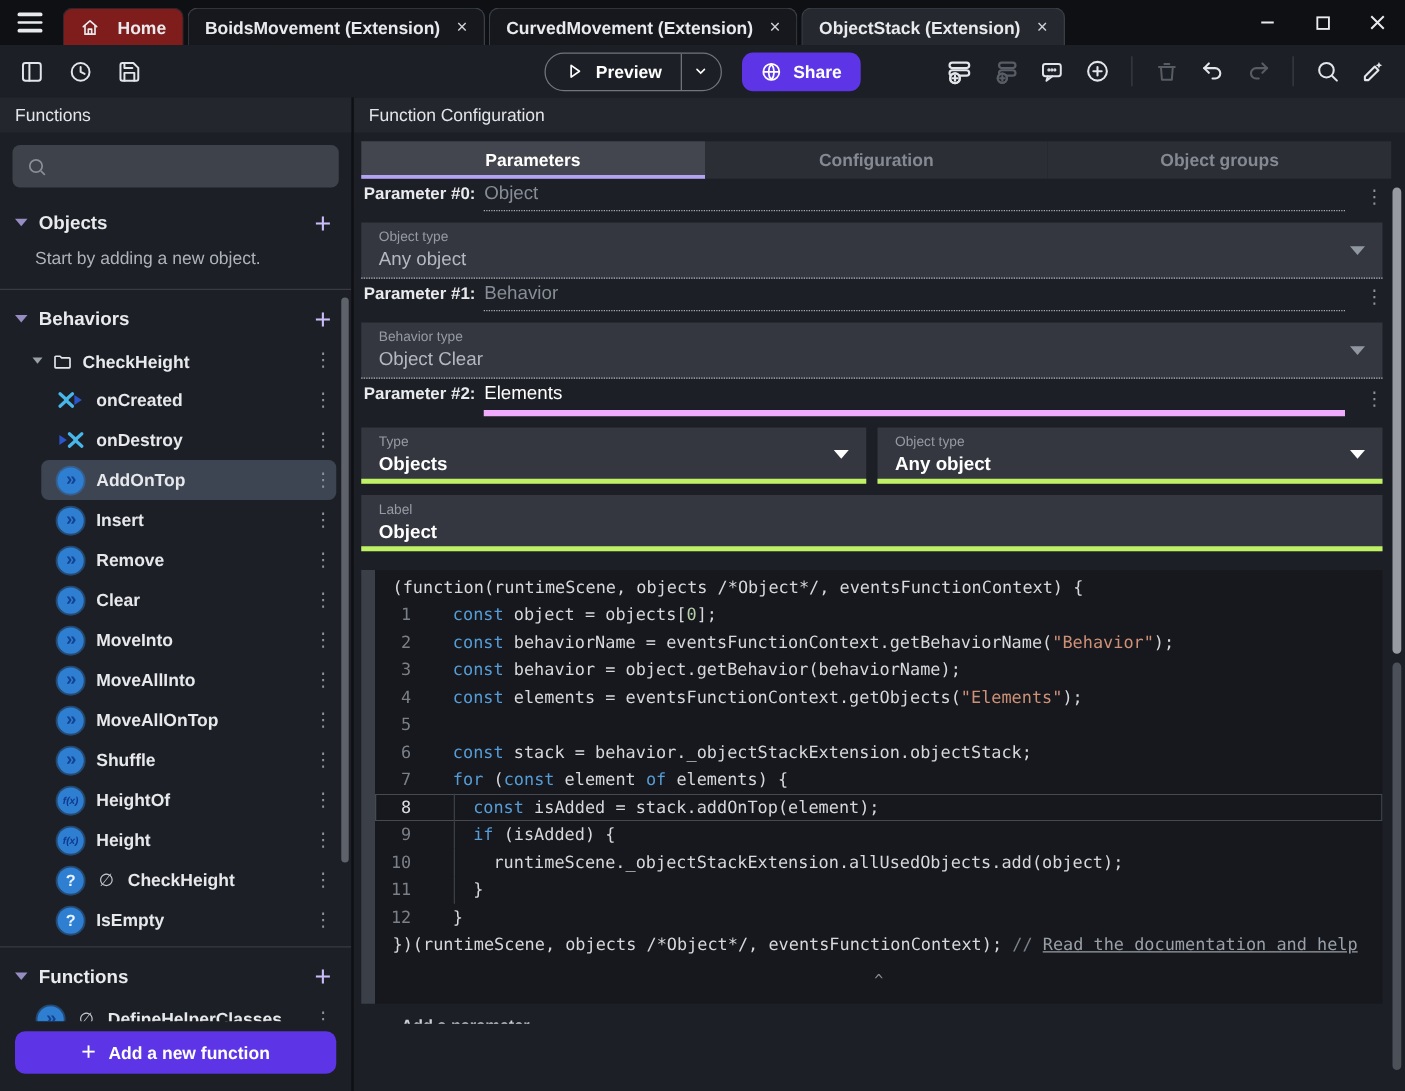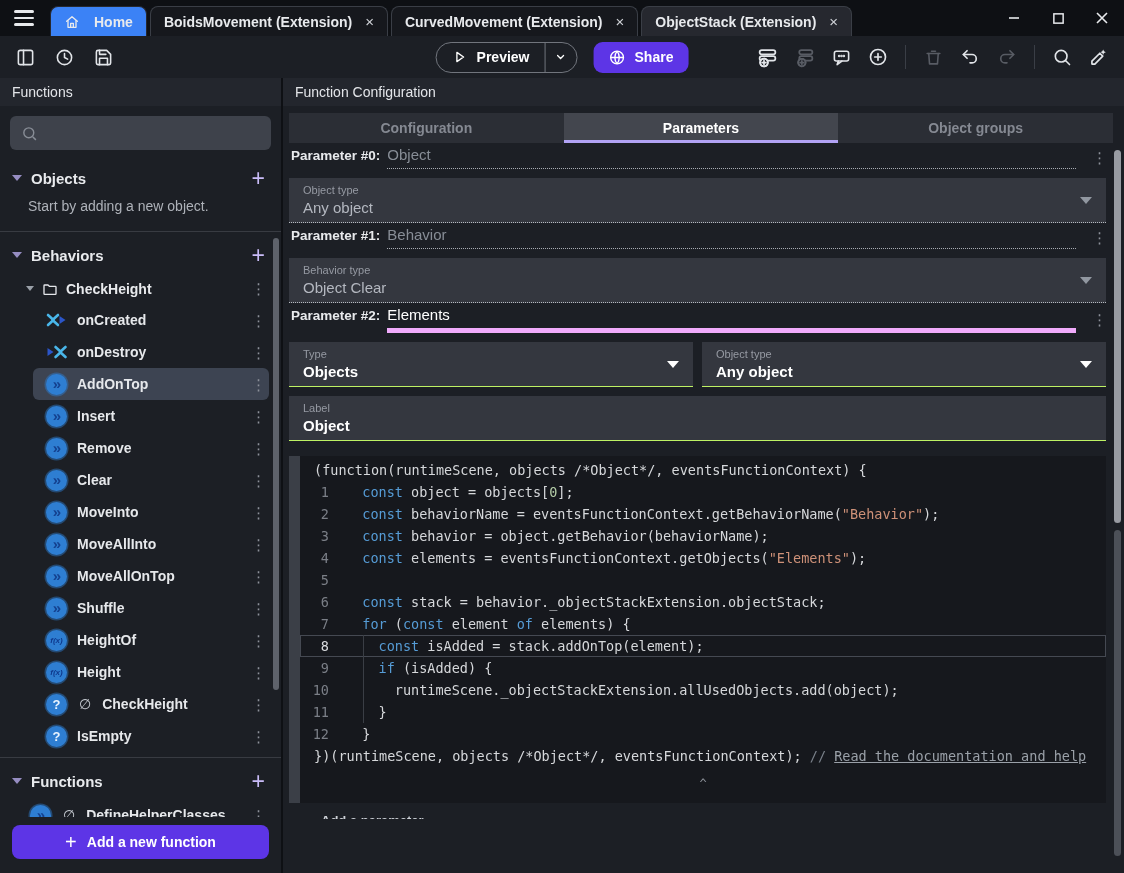--- a/index.html
+++ b/index.html
@@ -12,21 +12,21 @@
   svg { display:block; }
 
   
   .titlebar { height:36px; background:#0e1014; display:flex; align-items:stretch; }
   .hamburger { width:46px; display:flex; flex-direction:column; justify-content:center; gap:4px; padding-left:14px; }
   .hamburger span { width:20px; height:2.5px; background:#e8eaed; border-radius:2px; }
   .ttabs { display:flex; align-items:flex-end; flex:1; min-width:0; padding-left:4px; }
   .ttab { height:30px; display:flex; align-items:center; gap:9px; padding:0 13px;
           border:1px solid #3a3e46; border-bottom:none; border-radius:8px 8px 0 0;
           background:#16181d; font-size:14px; font-weight:bold; color:#e8eaed; margin-right:3px; white-space:nowrap; }
-  .ttab.home { background:#3b82f6; border-color:#26282f;gap:14px; }
+  .ttab.home { background:#7f1d1d; border-color:#26282f;gap:14px; }
   .ttab.active { background:#26282f; }
   .tclose { color:#cfd2d7; font-size:15px; margin-left:4px; font-weight:normal; }
   .wc { display:flex; align-items:stretch; }
   .wc-btn { width:44px; display:flex; align-items:center; justify-content:center; color:#e8eaed; font-size:16px; }
 
   
   .toolbar { height:42px; display:flex; align-items:center; background:#1c1f25; position:relative; padding:0 12px; }
   .tgroup { display:flex; align-items:center; gap:13px; }
   .icon-btn { width:26px; height:26px; display:flex; align-items:center; justify-content:center; color:#e2e5e9; }
   .icon-btn.disabled { color:#585c64; }
@@ -85,21 +85,21 @@
   .params { padding:0 18px 0 6px; flex:none; }
   .param-head { display:flex; align-items:baseline; margin-top:3px; }
   .plabel { font-weight:bold; font-size:13.5px; white-space:nowrap; padding-left:2px; }
   .pname { flex:1; margin-left:7px; font-size:15px; padding-bottom:5px; margin-right:16px; }
   .pname.muted { color:#878d96; border-bottom:1px dotted #a9adb5; }
   .pname.filled { color:#fff; border-bottom:5px solid #f0abfc; }
   .param-head .kebab { align-self:center; }
   .fields { display:flex; gap:9px; margin-top:9px; flex-wrap:wrap; }
   .field { background:#34373f; height:45px; padding:6px 14px 0; position:relative; flex:1 1 100%; border-bottom:1px dotted #b6bac1; }
   .field.half { flex:1 1 40%; }
-  .field.filled { border-bottom:1px solid #bef264; }
+  .field.filled { border-bottom:4px solid #bef264; }
   .flabel { font-size:11px; color:#969aa3; }
   .fvalue { font-size:15px; margin-top:3px; color:#b4b8c0; }
   .field.filled .fvalue { color:#fff; font-weight:bold; }
   .arrow { position:absolute; right:14px; top:50%; margin-top:-3px; width:0; height:0;
            border-left:6px solid transparent; border-right:6px solid transparent; border-top:7px solid #9197a0; }
   .field.filled .arrow { border-top-color:#fff; }
 
   
   .code-wrap { display:flex; margin:15px 18px 0 6px; height:347px; flex:none; }
   .code-grip { width:11px; background:#3b3f47; flex:none; }
@@ -432,22 +432,22 @@
     <div class="add-btn">
       <span class="plus">+</span>
       <span>Add a new function</span>
     </div>
     <div class="side-thumb"></div>
   </aside>
 
   <main class="main">
     <div class="panel-head">Function Configuration</div>
     <div class="main-tabs" id="main-tabs">
+        <div class="mtab active">Parameters</div>
         <div class="mtab">Configuration</div>
-        <div class="mtab active">Parameters</div>
         <div class="mtab">Object groups</div>
       </div>
     <div class="params" id="params">
         <div class="param-group">
           <div class="param-head">
             <span class="plabel">Parameter #0:</span>
             <span class="pname muted">Object</span>
             <span class="kebab">⋮</span>
           </div>
           <div class="fields">

